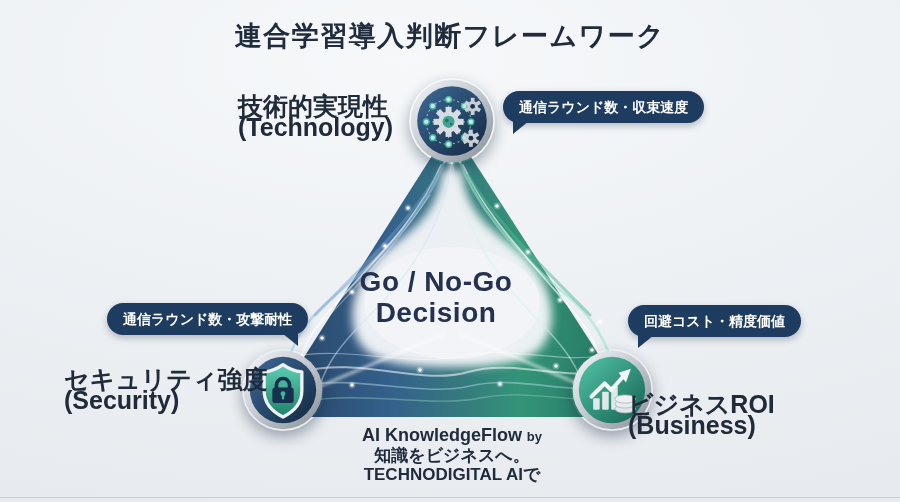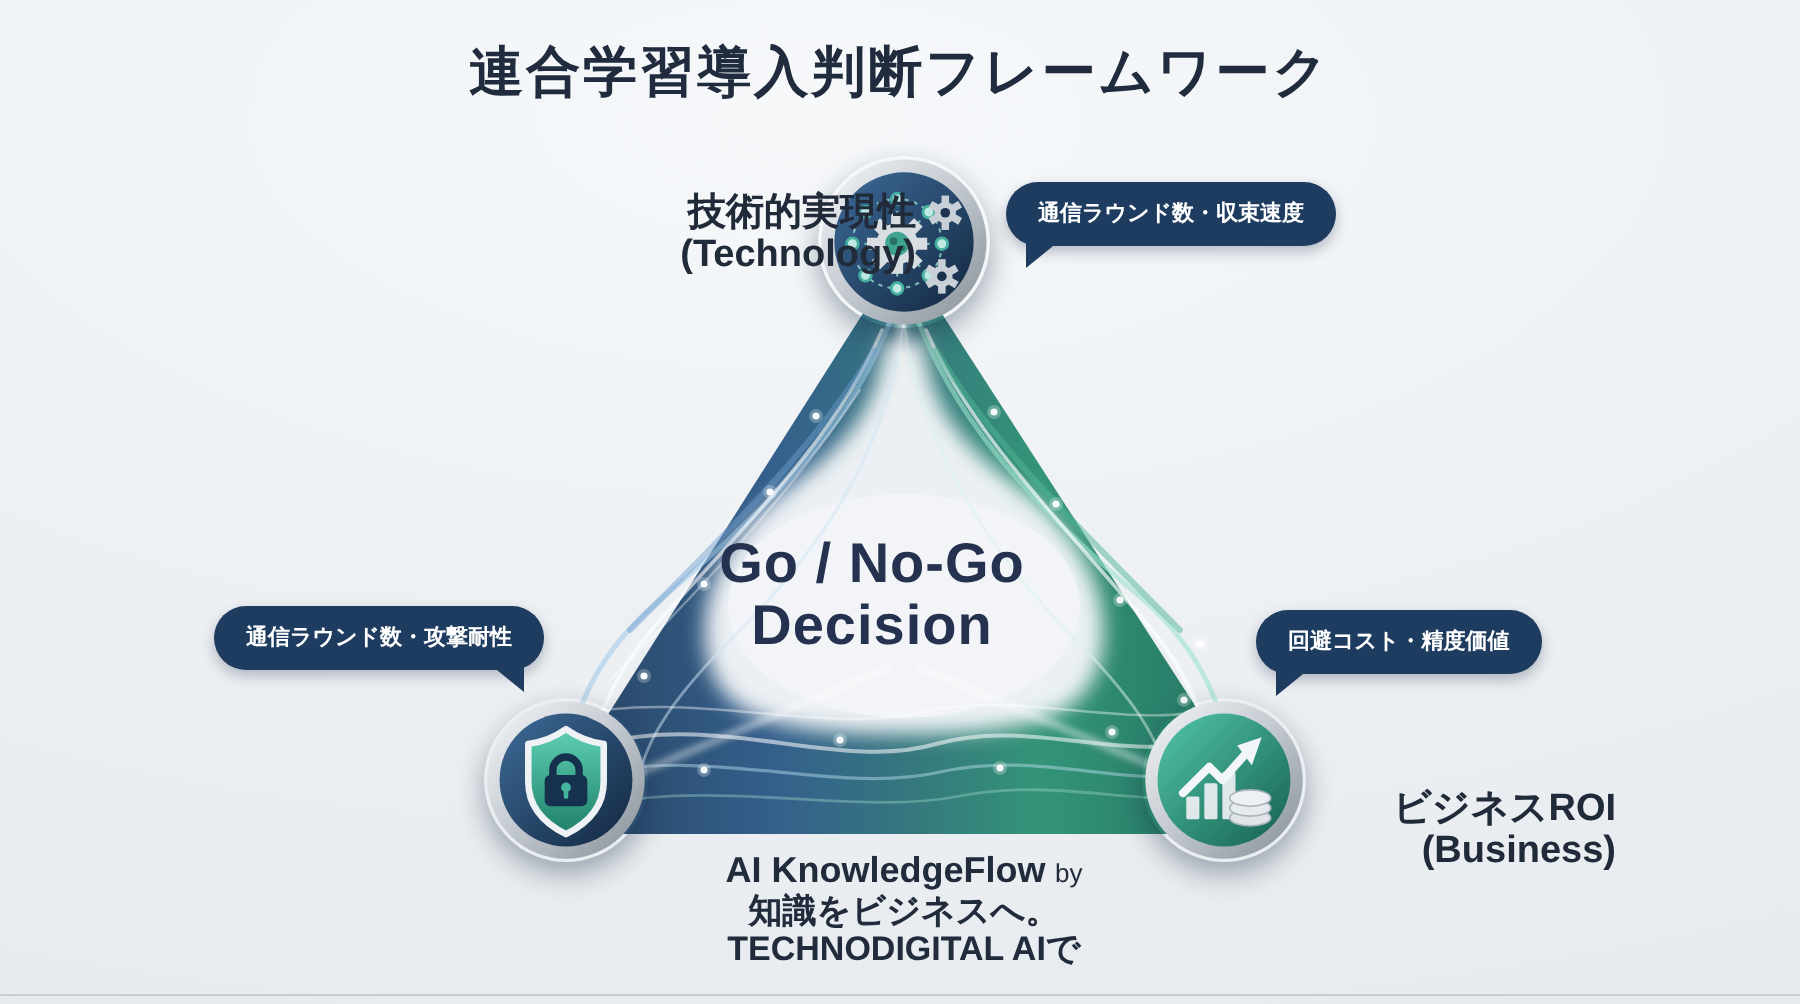--- a/index.html
+++ b/index.html
@@ -7,43 +7,43 @@
     position:relative;width:900px;height:502px;overflow:hidden;
     background:radial-gradient(120% 95% at 45% 12%, #f6f8fa 0%, #eef1f4 48%, #e7eaee 100%);
     font-family:"Liberation Sans","DejaVu Sans",sans-serif;
   }
   .title{
     position:absolute;top:18px;left:0;width:900px;text-align:center;
     font-size:27px;font-weight:800;color:#202c3e;letter-spacing:1.5px;
   }
   .tri-svg{position:absolute;left:0;top:0;}
   .vertex-label{
-    position:absolute;text-align:right;font-weight:800;color:#212a39;
-    font-size:19px;line-height:21px;white-space:nowrap;
+    position:absolute;text-align:left;font-weight:800;color:#212a39;
+    font-size:25px;line-height:21px;white-space:nowrap;
   }
   .badge{
     position:absolute;background:#1e3c60;color:#ffffff;
-    font-size:11px;font-weight:600;height:32px;line-height:32px;
+    font-size:14px;font-weight:600;height:32px;line-height:32px;
     padding:0 16px;border-radius:16px;white-space:nowrap;
     box-shadow:0 3px 7px rgba(20,40,70,.28);
   }
   .tail{position:absolute;width:0;height:0;}
   .tail-bl{left:10px;bottom:-11px;border-top:13px solid #1e3c60;border-right:16px solid transparent;}
   .tail-br{right:10px;bottom:-11px;border-top:13px solid #1e3c60;border-left:16px solid transparent;}
   .icon-badge{position:absolute;border-radius:50%;box-shadow:0 6px 14px rgba(22,42,66,.38);line-height:0;}
   .center-text{
     position:absolute;left:286px;top:266px;width:300px;text-align:center;
     font-size:28px;font-weight:800;color:#243250;line-height:31px;letter-spacing:.5px;
   }
   .footer{
     position:absolute;left:250px;top:426px;width:404px;text-align:center;
     color:#212b3c;font-weight:800;font-size:17px;line-height:19px;
   }
   .footer .brand{font-size:18px;text-align:center;}
-  .footer .by{font-size:13px;font-weight:400;}
+  .footer .by{font-size:13px;font-weight:700;}
   .hairline{position:absolute;top:497px;left:0;width:900px;height:1px;background:#c2c8cf;opacity:.85;}
 </style>
 </head>
 <body>
 
 <div class="stage">
 
   <svg width="0" height="0" style="position:absolute">
     <defs>
       <linearGradient id="silverRim" x1="0" y1="0" x2="1" y2="1">
@@ -223,20 +223,24 @@
         <ellipse cx="66" cy="67" rx="12.5" ry="5" fill="#e6ebee"></ellipse>
         <ellipse cx="66" cy="61" rx="12.5" ry="5" fill="#eef1f4"></ellipse>
       </g>
     </svg>
   </div>
 
   <div class="vertex-label" style="left:238px;top:96px;width:220px;">
     <div>技術的実現性</div>
     <div>(Technology)</div>
   </div>
+  <div class="vertex-label" style="left:64px;top:369px;width:220px;">
+    <div>セキュリティ強度</div>
+    <div>(Security)</div>
+  </div>
   <div class="vertex-label" style="left:628px;top:369px;width:180px;margin-top:25px;">
     <div>ビジネスROI</div>
     <div>(Business)</div>
   </div>
 
   <div class="badge" style="left:503px;top:91px;">
     <span>通信ラウンド数・収束速度</span>
     <span class="tail tail-bl"></span>
   </div>
   <div class="badge" style="left:107px;top:303px;">

